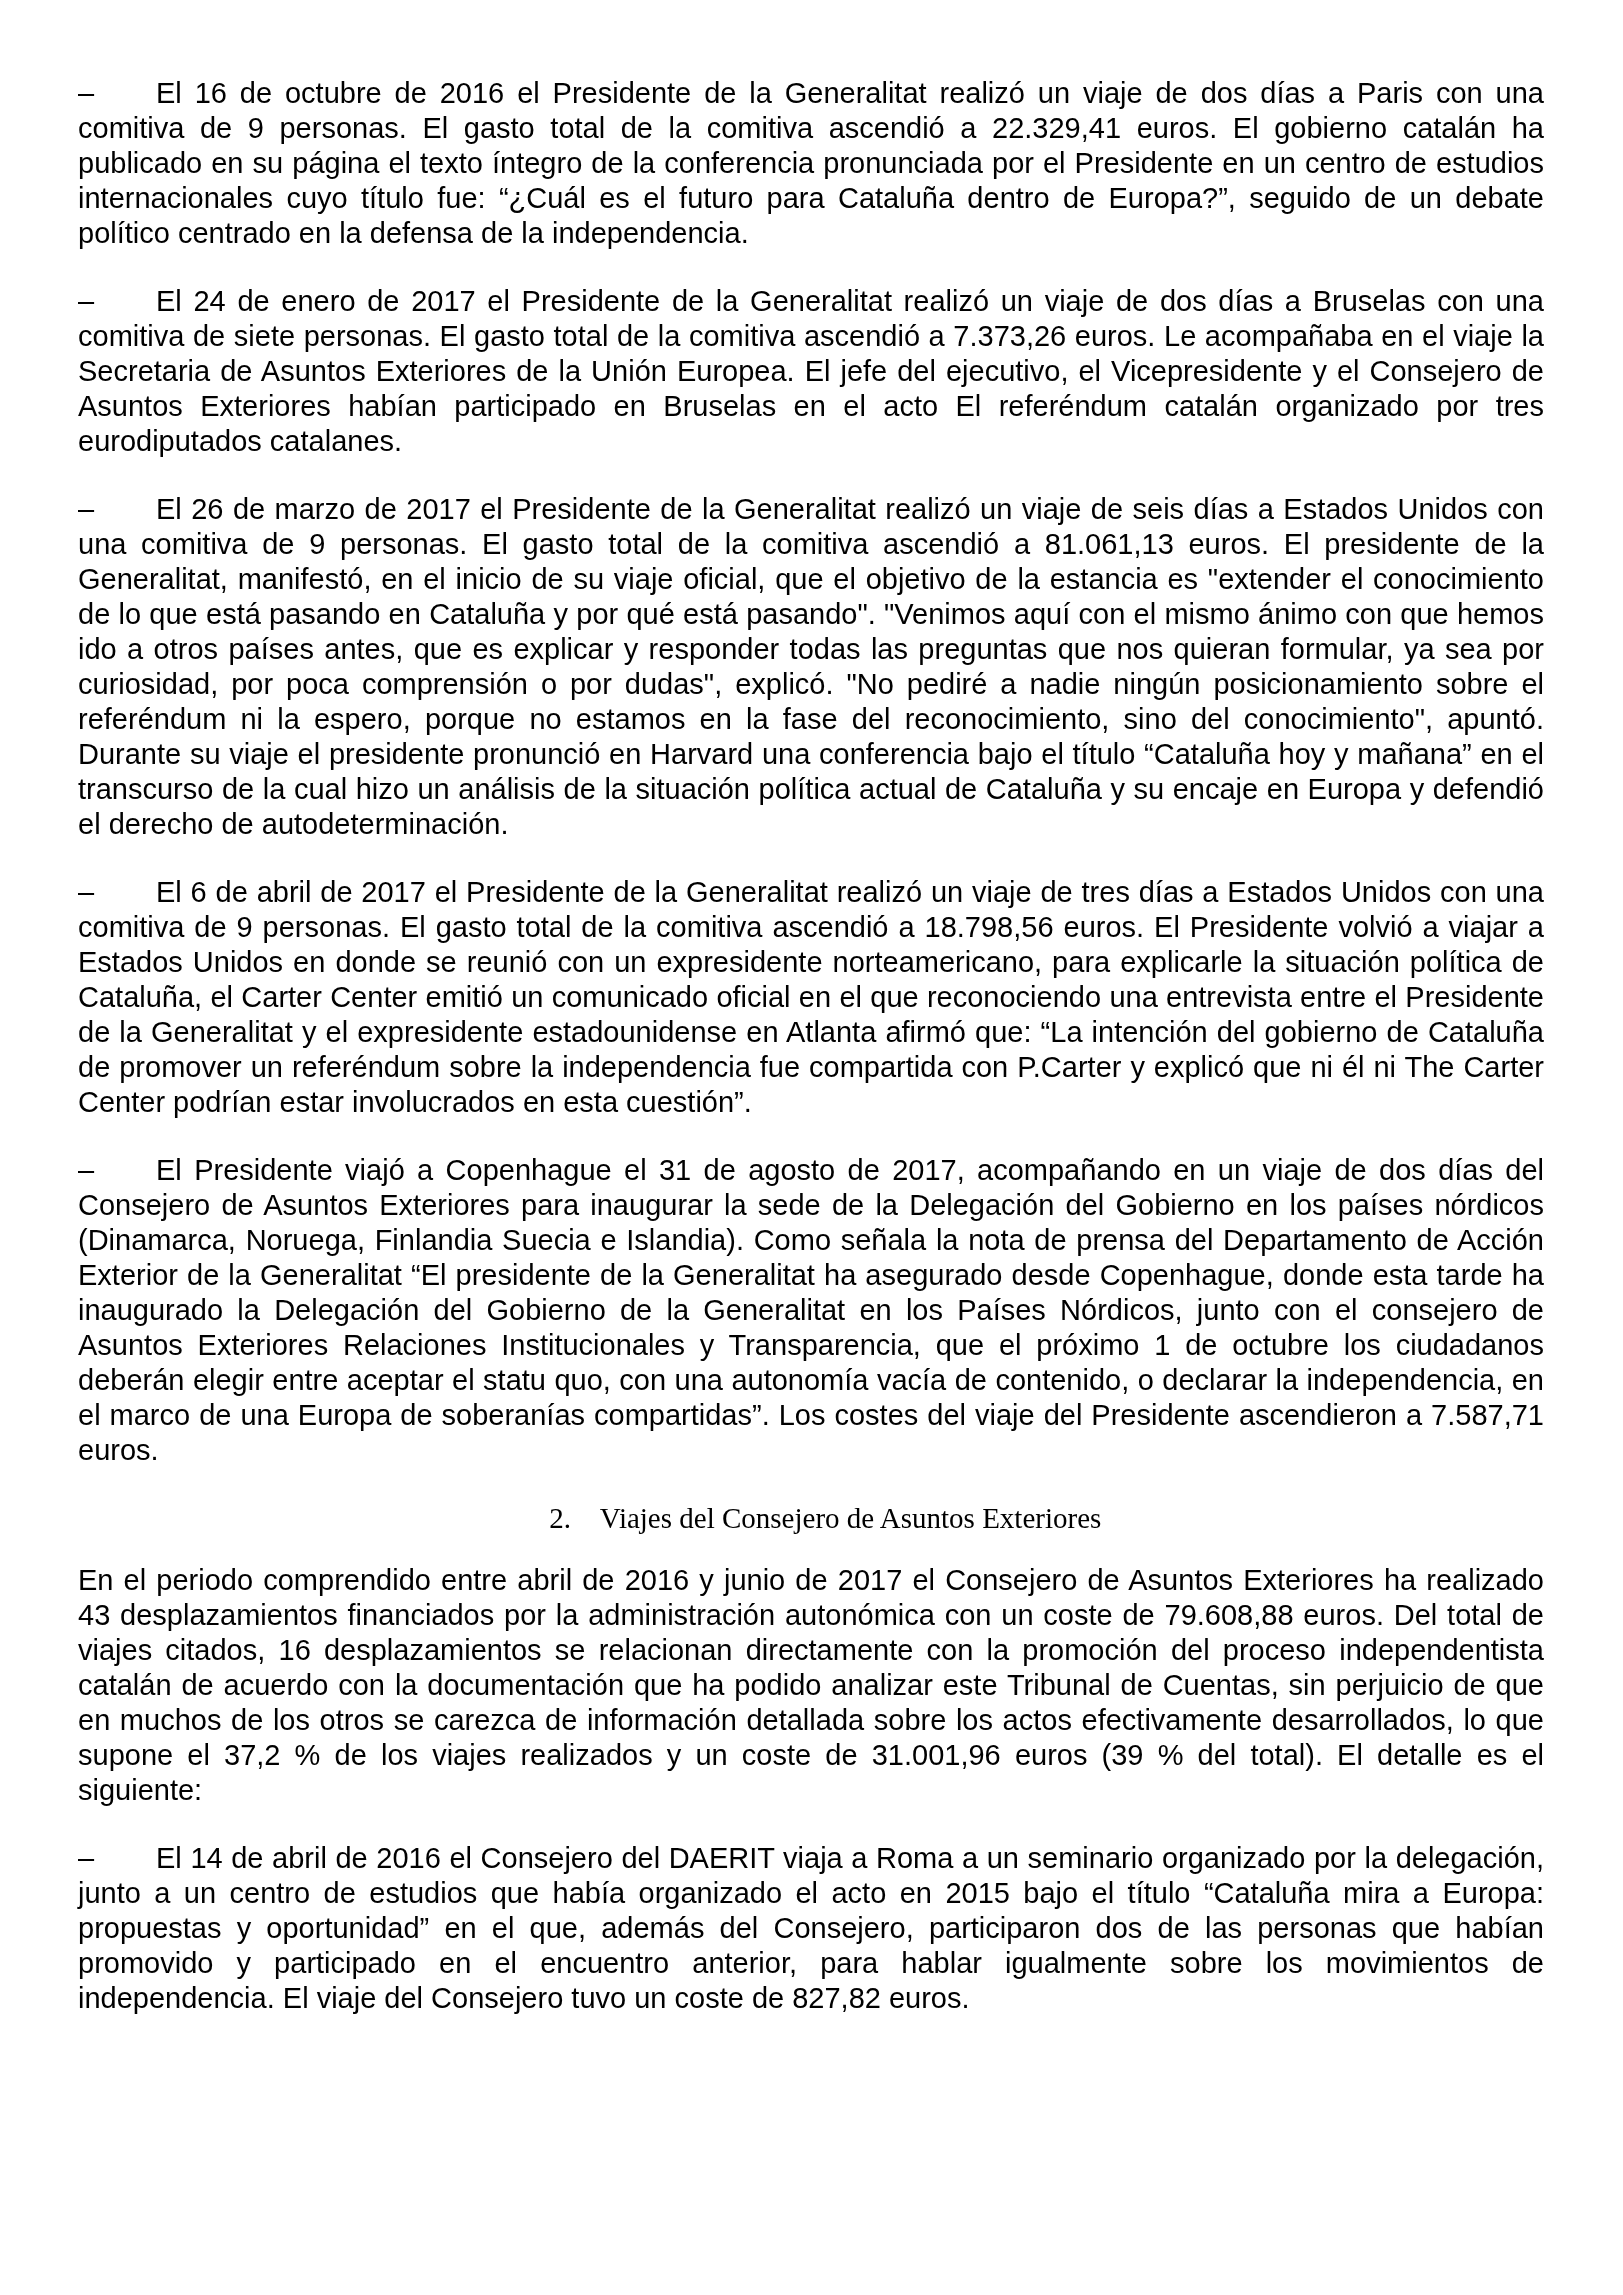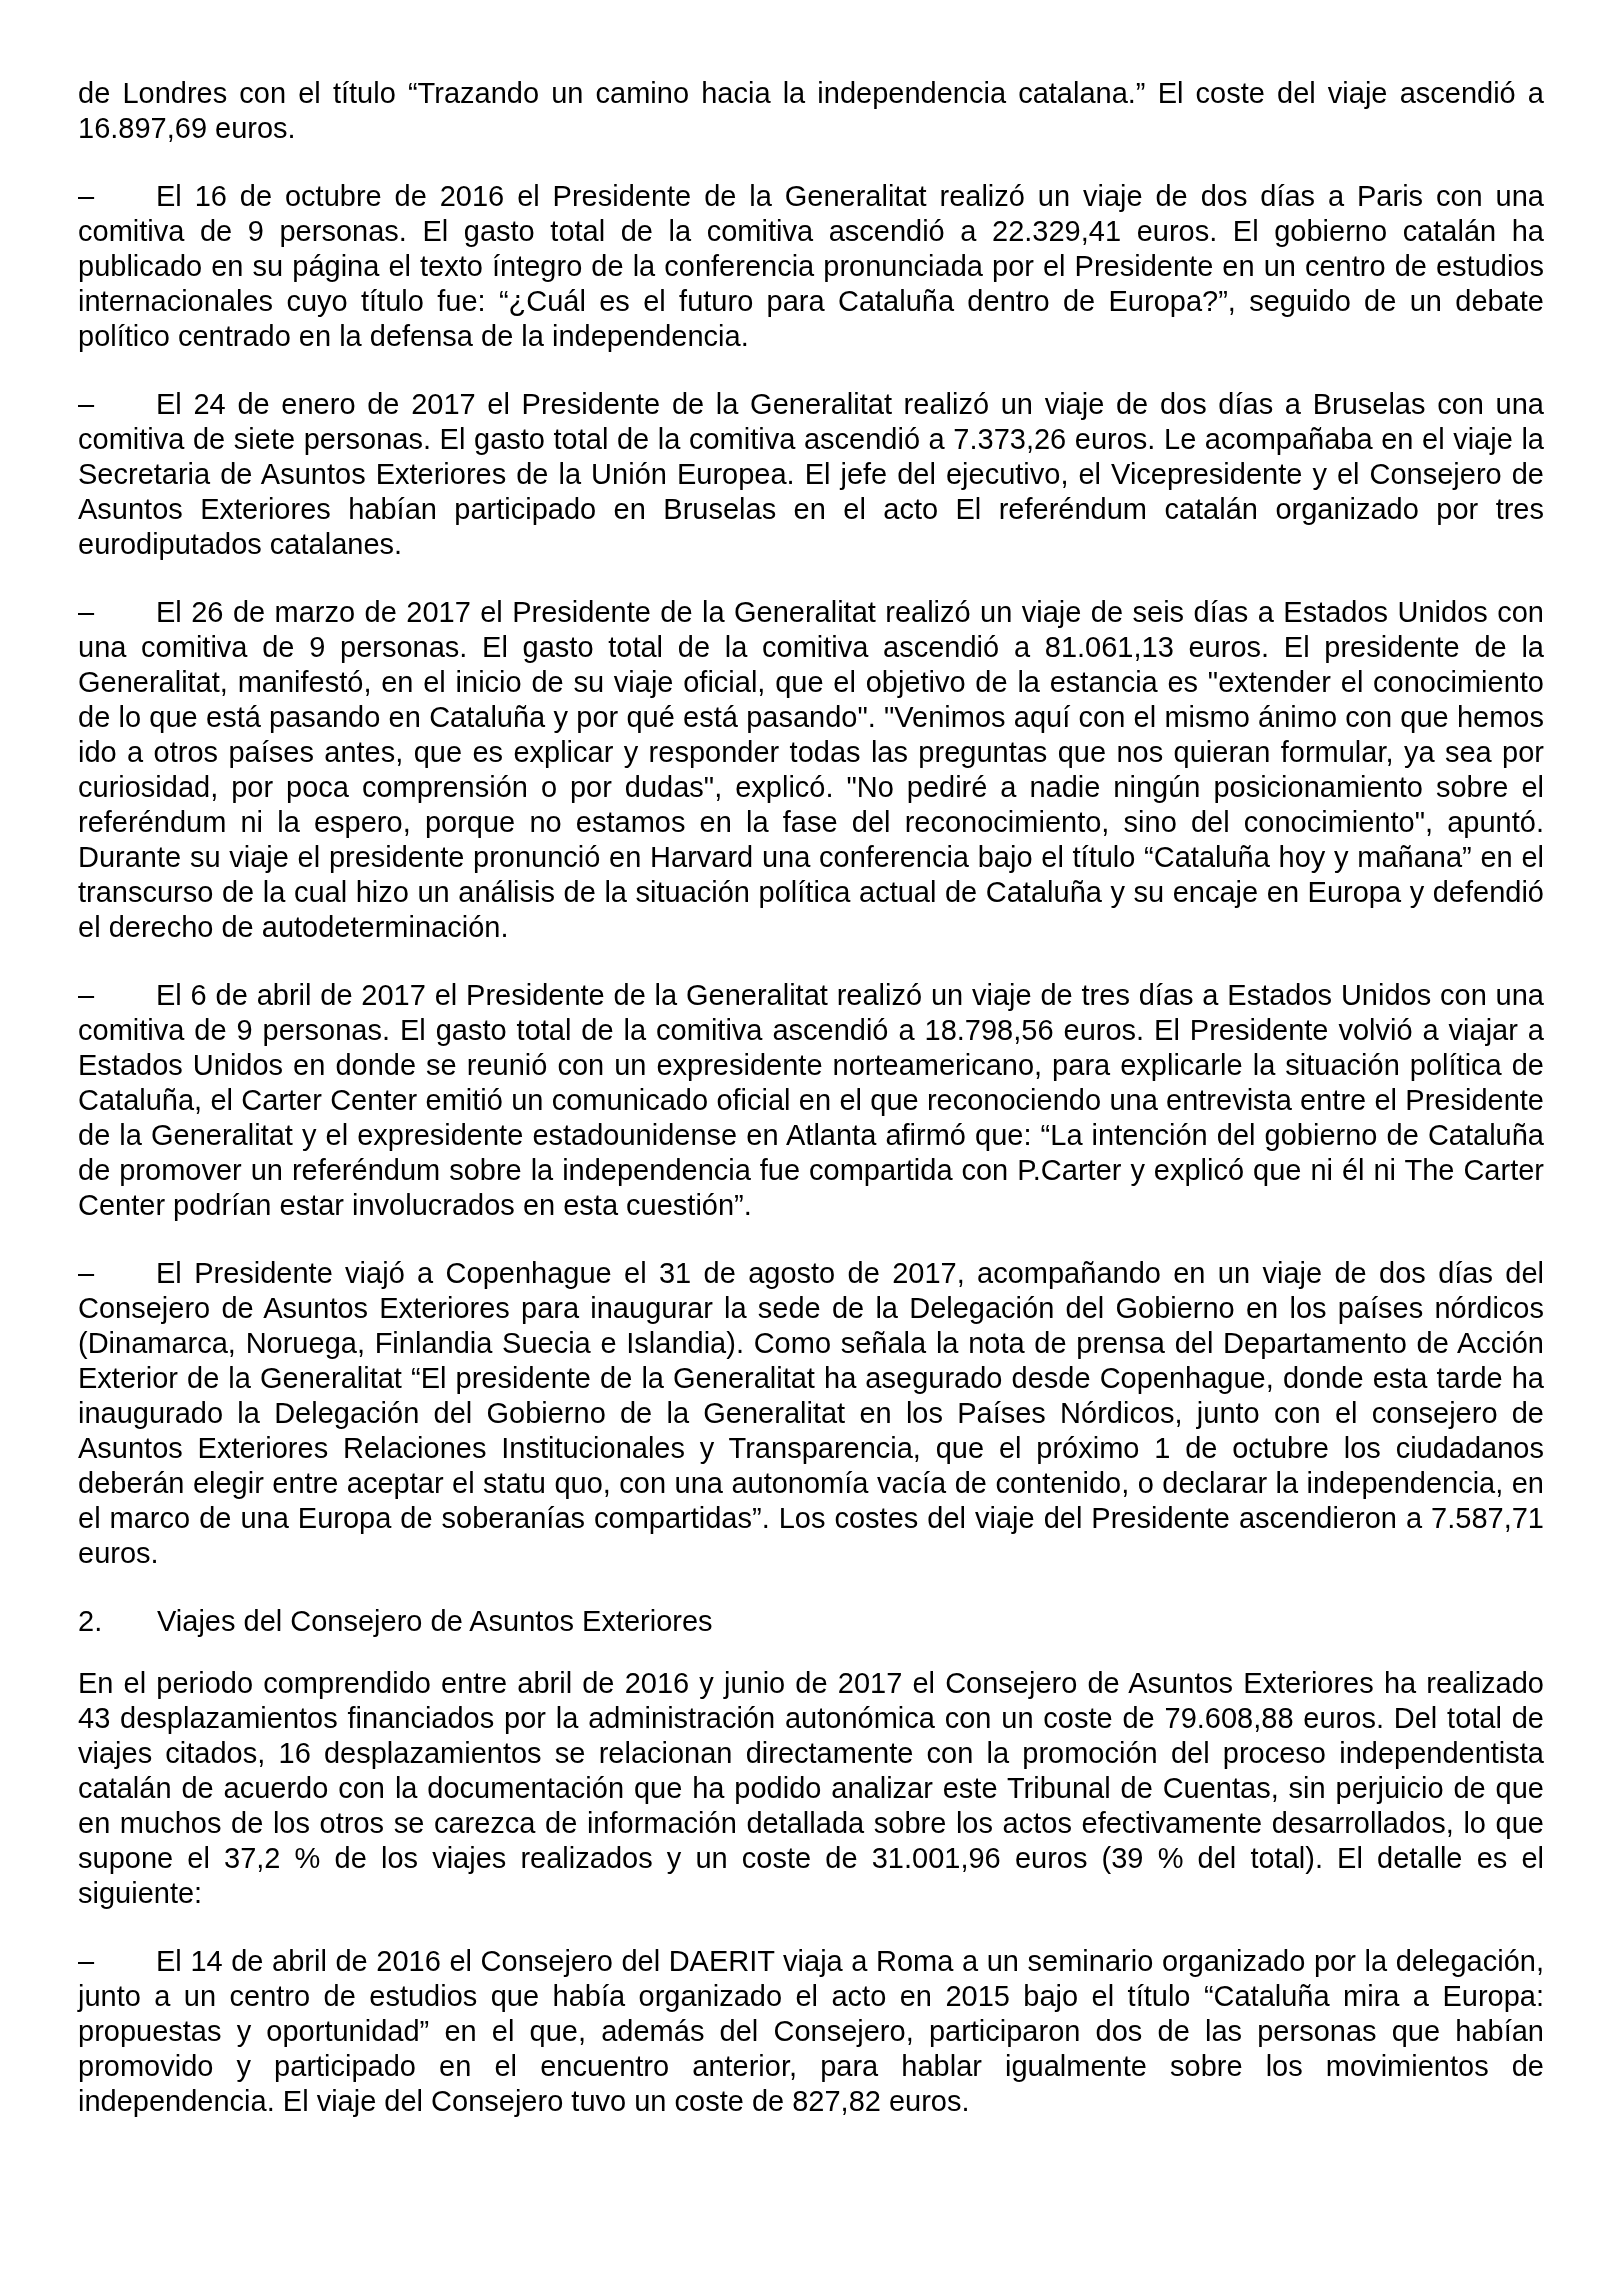--- a/index.html
+++ b/index.html
@@ -27,33 +27,33 @@
   .para {
     margin: 0 0 33px 0;
   }
   .bullet-para .dash {
     display: inline-block;
     width: 78px;
     text-align: left;
   }
   .heading {
     margin: 0 0 26.5px 0;
-    text-align: left;
+    text-align: center;
+    font-family: Liberation Serif, serif;
   }
   .heading .num {
     display: inline-block;
     width: 79px;
   }
 </style>
 </head>
 <body>
 
 <div class="page">
 
-  <p class="para">de Londres con el título “Trazando un camino hacia la independencia catalana.” El coste del viaje ascendió a 16.897,69 euros.</p>
 
   <div>
     <p class="para bullet-para">
       <span class="dash">–</span><span>El 16 de octubre de 2016 el Presidente de la Generalitat realizó un viaje de dos días a Paris con una comitiva de 9 personas. El gasto total de la comitiva ascendió a 22.329,41 euros. El gobierno catalán ha publicado en su página el texto íntegro de la conferencia pronunciada por el Presidente en un centro de estudios internacionales cuyo título fue: “¿Cuál es el futuro para Cataluña dentro de Europa?”, seguido de un debate político centrado en la defensa de la independencia.</span>
     </p>
     <p class="para bullet-para">
       <span class="dash">–</span><span>El 24 de enero de 2017 el Presidente de la Generalitat realizó un viaje de dos días a Bruselas con una comitiva de siete personas. El gasto total de la comitiva ascendió a 7.373,26 euros. Le acompañaba en el viaje la Secretaria de Asuntos Exteriores de la Unión Europea. El jefe del ejecutivo, el Vicepresidente y el Consejero de Asuntos Exteriores habían participado en Bruselas en el acto El referéndum catalán organizado por tres eurodiputados catalanes.</span>
     </p>
     <p class="para bullet-para">
       <span class="dash">–</span><span>El 26 de marzo de 2017 el Presidente de la Generalitat realizó un viaje de seis días a Estados Unidos con una comitiva de 9 personas. El gasto total de la comitiva ascendió a 81.061,13 euros. El presidente de la Generalitat, manifestó, en el inicio de su viaje oficial, que el objetivo de la estancia es "extender el conocimiento de lo que está pasando en Cataluña y por qué está pasando". "Venimos aquí con el mismo ánimo con que hemos ido a otros países antes, que es explicar y responder todas las preguntas que nos quieran formular, ya sea por curiosidad, por poca comprensión o por dudas", explicó. "No pediré a nadie ningún posicionamiento sobre el referéndum ni la espero, porque no estamos en la fase del reconocimiento, sino del conocimiento", apuntó. Durante su viaje el presidente pronunció en Harvard una conferencia bajo el título “Cataluña hoy y mañana” en el transcurso de la cual hizo un análisis de la situación política actual de Cataluña y su encaje en Europa y defendió el derecho de autodeterminación.</span>

